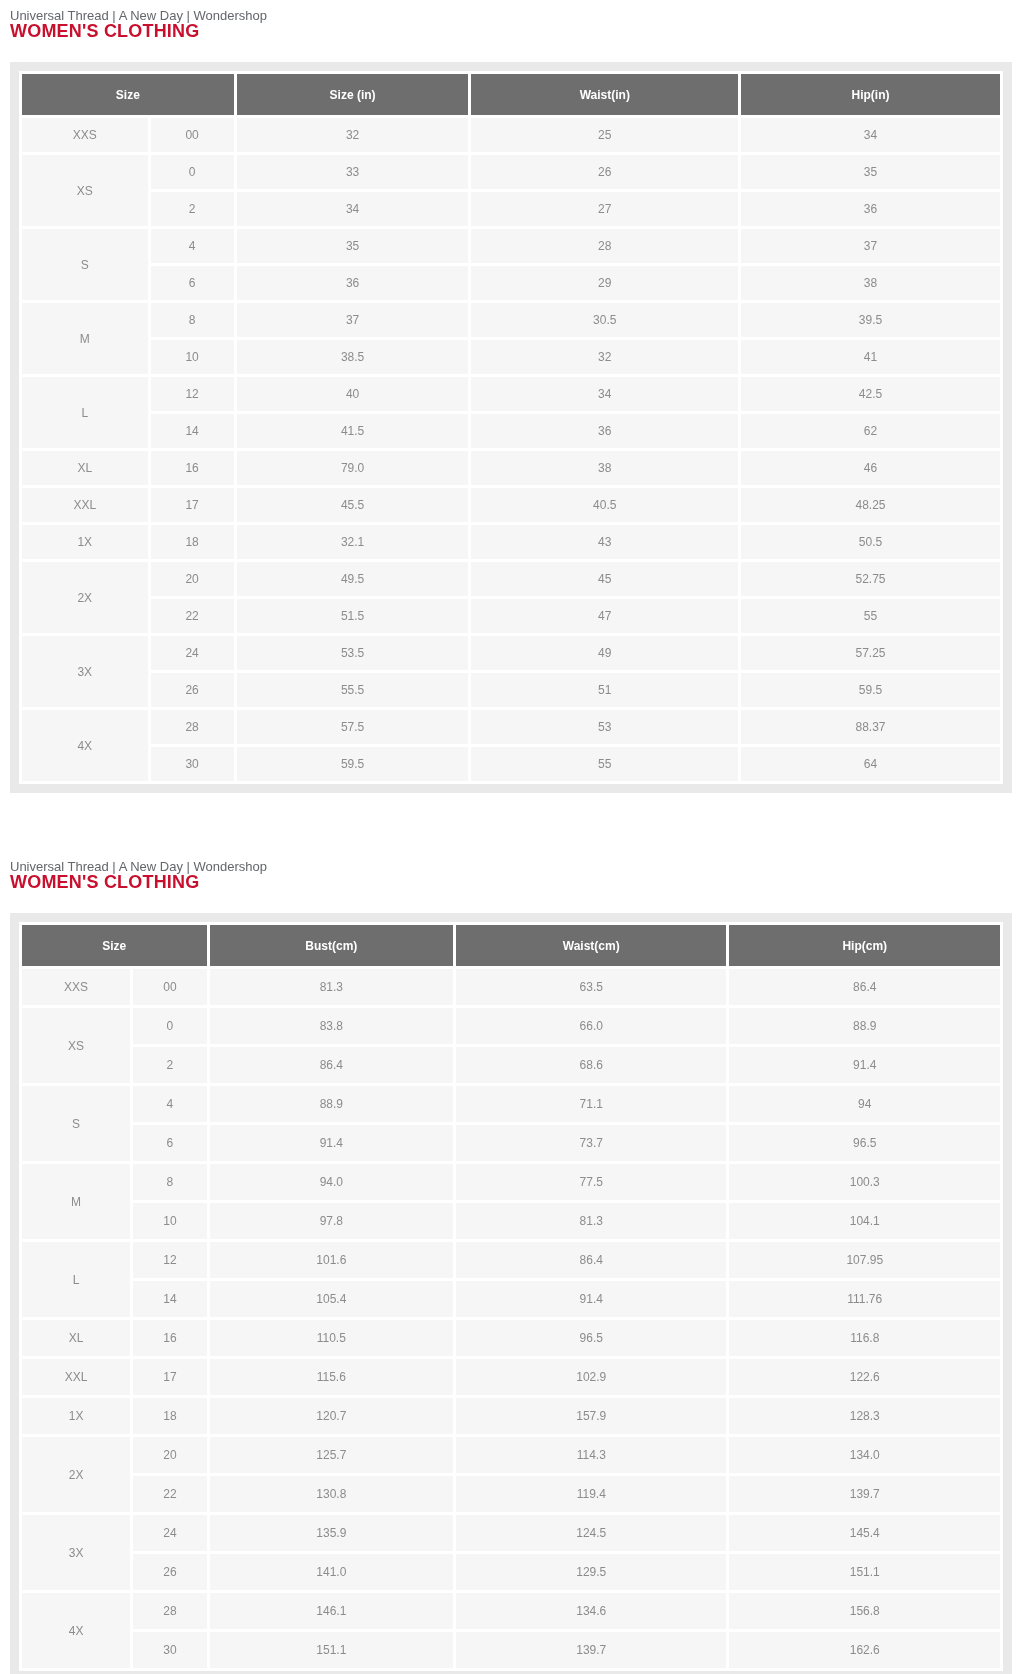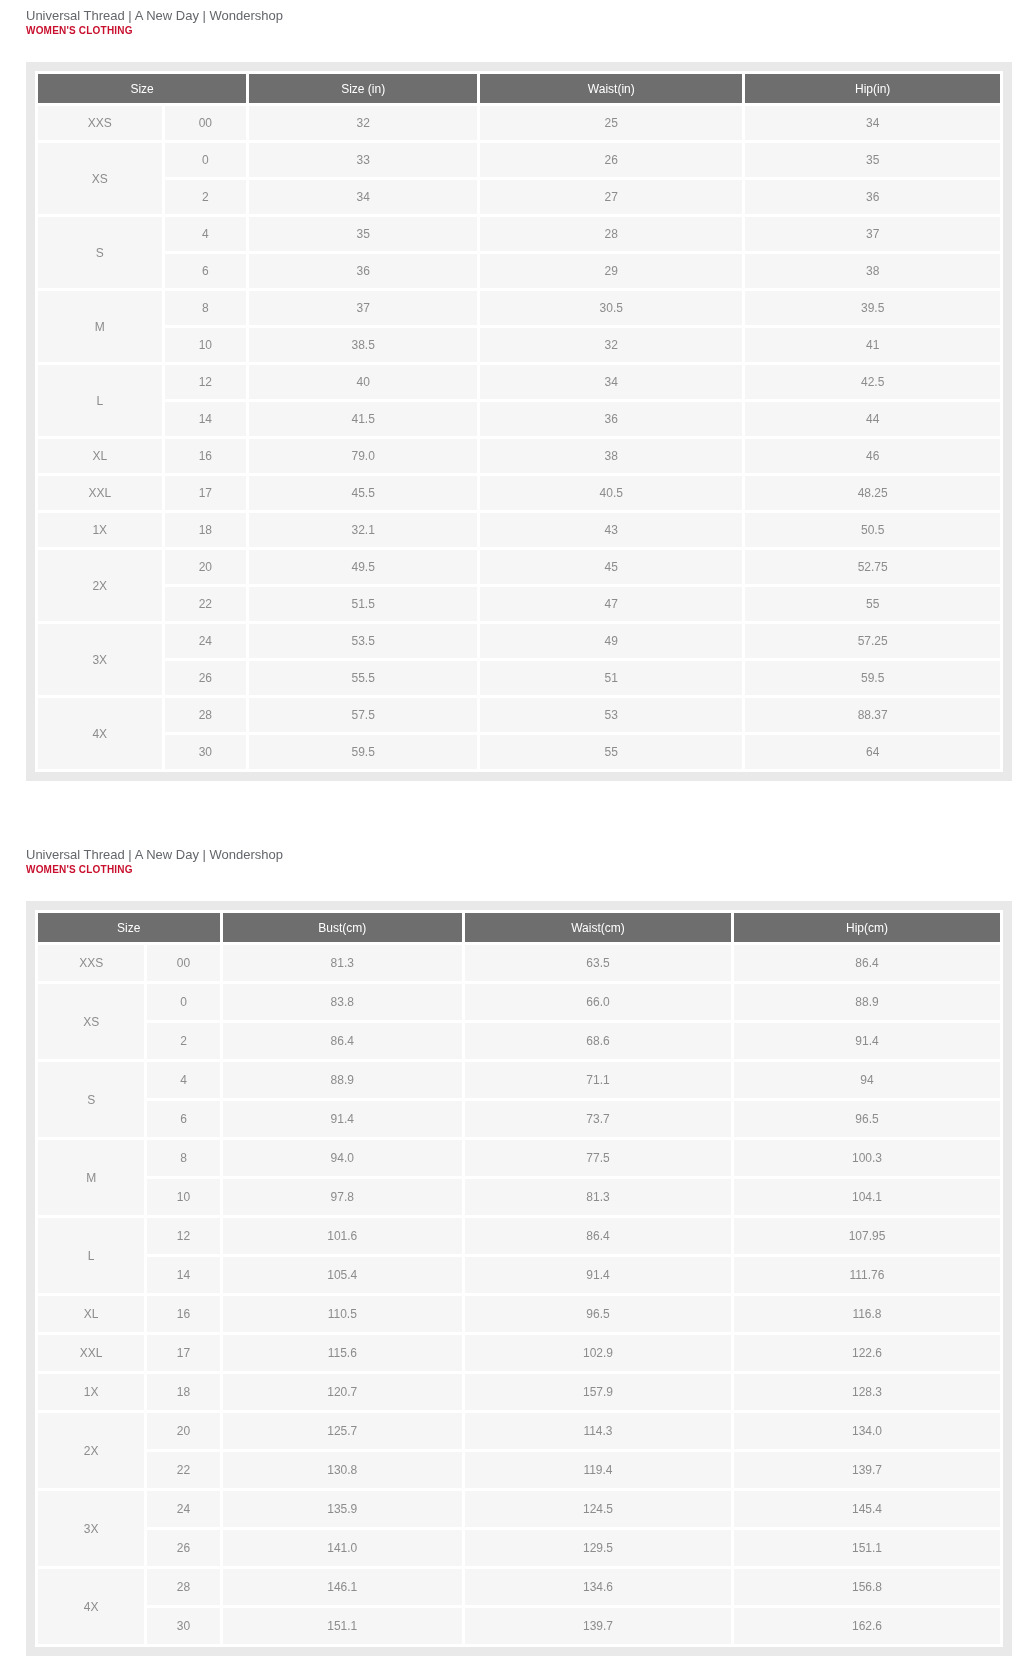--- a/index.html
+++ b/index.html
@@ -5,31 +5,31 @@
   html, body {
     margin: 0;
     padding: 0;
     background: #ffffff;
     font-family: "Liberation Sans", "DejaVu Sans", sans-serif;
   }
   .page {
     width: 1024px;
     height: 1674px;
     box-sizing: border-box;
-    padding: 8px 12px 0 26px;
+    padding: 8px 12px 0 10px;
     overflow: hidden;
   }
   .brand-line {
     font-size: 13px;
     line-height: 15px;
     color: #63666a;
     margin: 0;
   }
   .category-line {
-    font-size: 10px;
+    font-size: 18px;
     line-height: 16px;
     font-weight: bold;
     color: #c8102e;
     margin: 0;
     letter-spacing: 0.2px;
   }
   .section-2 .brand-line { margin-top: 66px; }
   .table-wrap {
     background: #e9e9e9;
     padding: 9px;
@@ -39,23 +39,23 @@
     width: 100%;
     border-collapse: separate;
     border-spacing: 3px;
     background: #ffffff;
     table-layout: fixed;
   }
   table.size-table th {
     background: #6e6e6e;
     color: #ffffff;
     font-size: 12px;
-    font-weight: normal;
+    font-weight: bold;
     text-align: center;
-    height: 29px;
+    height: 41px;
     padding: 0;
   }
   table.size-table td {
     background: #f6f6f6;
     color: #8c8c8c;
     font-size: 12px;
     text-align: center;
     vertical-align: middle;
     padding: 0;
   }
@@ -149,21 +149,21 @@
               <td rowspan="2">L</td>
               <td>12</td>
               <td>40</td>
               <td>34</td>
               <td>42.5</td>
             </tr>
             <tr>
               <td>14</td>
               <td>41.5</td>
               <td>36</td>
-              <td>44</td>
+              <td>62</td>
             </tr>
             <tr>
               <td rowspan="1">XL</td>
               <td>16</td>
               <td>79.0</td>
               <td>38</td>
               <td>46</td>
             </tr>
             <tr>
               <td rowspan="1">XXL</td>

